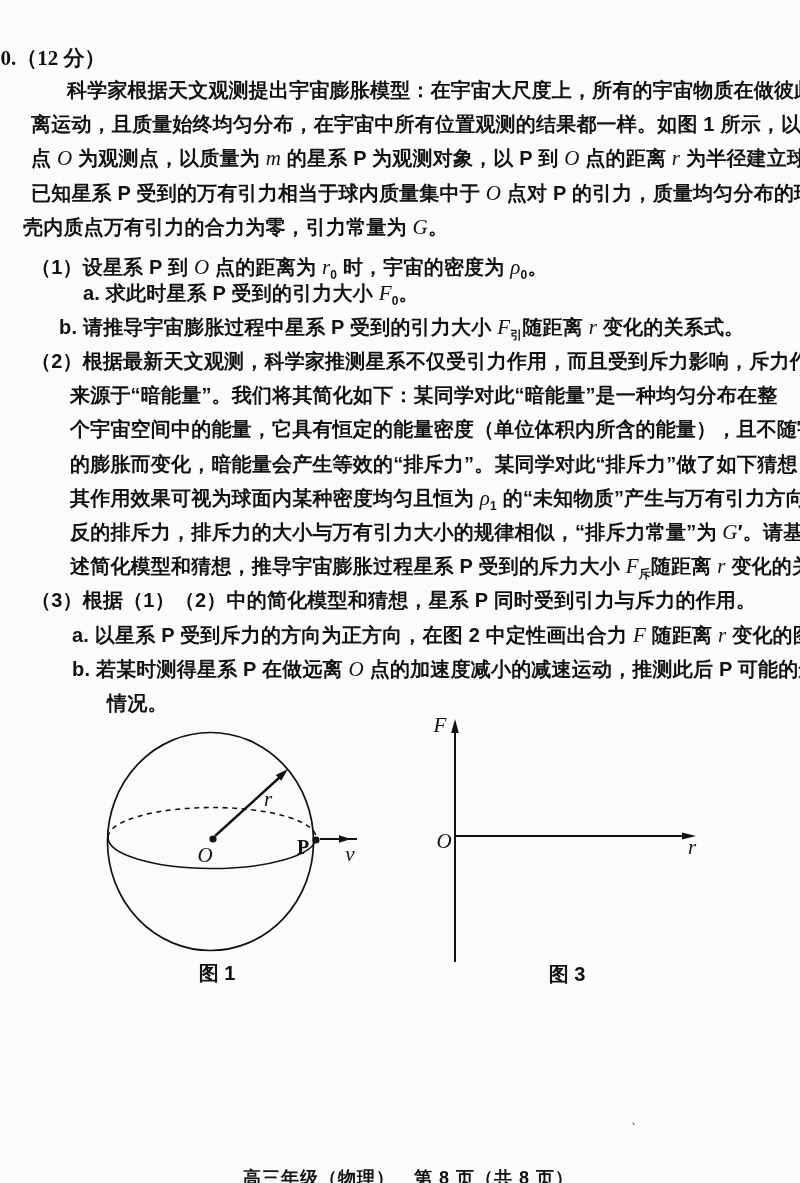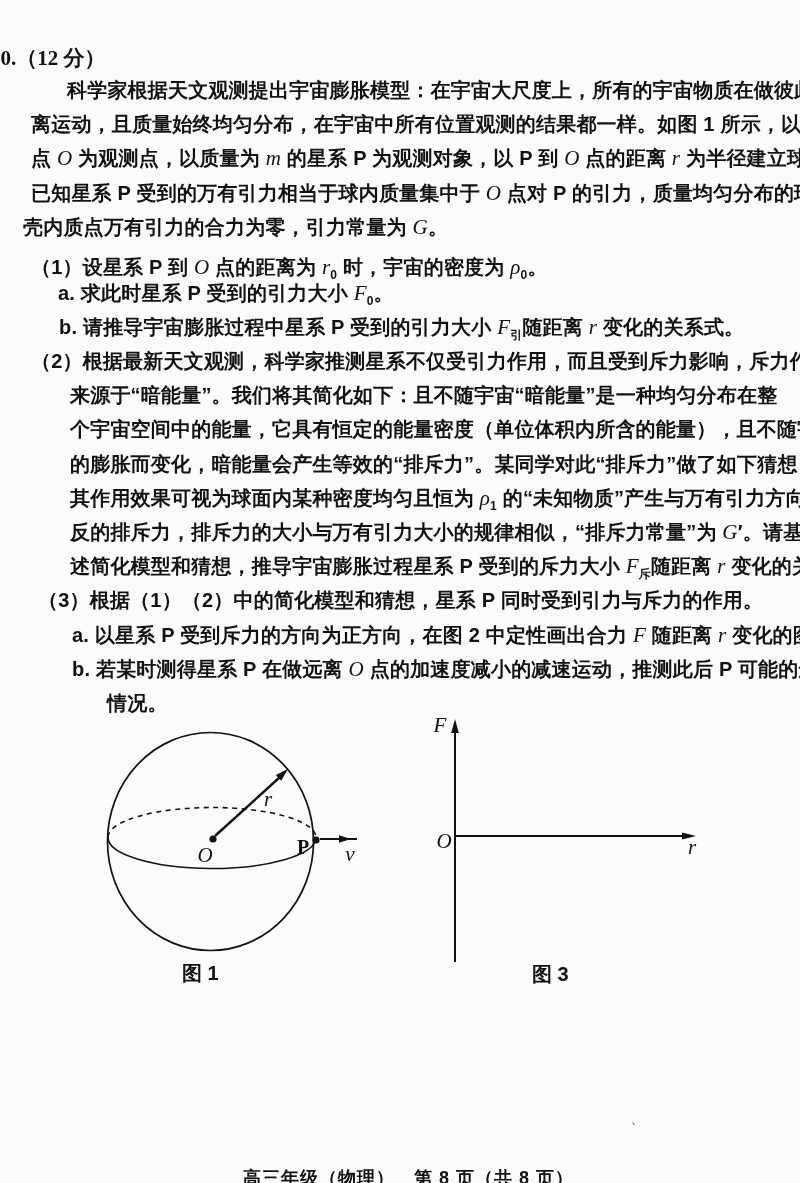--- a/index.html
+++ b/index.html
@@ -16,21 +16,21 @@
     position:absolute;white-space:nowrap;
     font-size:20px;line-height:24px;font-weight:bold;
     letter-spacing:0.2px;
   }
   .line i{
     font-family:"Liberation Serif",serif;font-weight:normal;font-style:italic;
     font-size:21px;
   }
   .line sub{font-size:12px;line-height:0;}
   .caption{
-    position:absolute;width:70px;text-align:left;
+    position:absolute;width:70px;text-align:center;
     font-size:20px;font-weight:bold;
   }
   .fig{position:absolute;}
   .fig text{fill:#121212;}
   .lbl-italic{font-family:"Liberation Serif",serif;font-style:italic;font-size:21px;}
   .lbl-roman{font-family:"Liberation Serif",serif;font-size:20px;font-weight:bold;}
   .footer{
     position:absolute;left:243px;top:1166px;white-space:nowrap;
     font-size:18px;font-weight:bold;letter-spacing:1px;
   }
@@ -43,30 +43,30 @@
 <body>
 
 <div class="qnum">20.（12 分）</div>
 
 <div class="line" style="left:67px;top:78px">科学家根据天文观测提出宇宙膨胀模型：在宇宙大尺度上，所有的宇宙物质在做彼此远</div>
 <div class="line" style="left:31px;top:112px">离运动，且质量始终均匀分布，在宇宙中所有位置观测的结果都一样。如图 1 所示，以某一</div>
 <div class="line" style="left:31px;top:146px">点 <i>O</i> 为观测点，以质量为 <i>m</i> 的星系 P 为观测对象，以 P 到 <i>O</i> 点的距离 <i>r</i> 为半径建立球面。</div>
 <div class="line" style="left:31px;top:181px">已知星系 P 受到的万有引力相当于球内质量集中于 <i>O</i> 点对 P 的引力，质量均匀分布的球壳对</div>
 <div class="line" style="left:23px;top:215px">壳内质点万有引力的合力为零，引力常量为 <i>G</i>。</div>
 <div class="line" style="left:31px;top:255px">（1）设星系 P 到 <i>O</i> 点的距离为 <i>r</i><sub>0</sub> 时，宇宙的密度为 <i>ρ</i><sub>0</sub>。</div>
-<div class="line" style="left:58px;top:281px">a. 求此时星系 P 受到的引力大小 <i>F</i><sub>0</sub>。</div>
+<div class="line" style="left:83px;top:281px">a. 求此时星系 P 受到的引力大小 <i>F</i><sub>0</sub>。</div>
 <div class="line" style="left:59px;top:315px">b. 请推导宇宙膨胀过程中星系 P 受到的引力大小 <i>F</i><sub>引</sub>随距离 <i>r</i> 变化的关系式。</div>
 <div class="line" style="left:31px;top:349px">（2）根据最新天文观测，科学家推测星系不仅受引力作用，而且受到斥力影响，斥力作用</div>
-<div class="line" style="left:70px;top:383px">来源于“暗能量”。我们将其简化如下：且不随宇宙“暗能量”是一种均匀分布在整</div>
+<div class="line" style="left:70px;top:383px">来源于“暗能量”。我们将其简化如下：某同学对此“暗能量”是一种均匀分布在整</div>
 <div class="line" style="left:70px;top:417px">个宇宙空间中的能量，它具有恒定的能量密度（单位体积内所含的能量），且不随宇宙</div>
 <div class="line" style="left:70px;top:452px">的膨胀而变化，暗能量会产生等效的“排斥力”。某同学对此“排斥力”做了如下猜想：</div>
 <div class="line" style="left:70px;top:486px">其作用效果可视为球面内某种密度均匀且恒为 <i>ρ</i><sub>1</sub> 的“未知物质”产生与万有引力方向相</div>
 <div class="line" style="left:70px;top:520px">反的排斥力，排斥力的大小与万有引力大小的规律相似，“排斥力常量”为 <i>G</i>′。请基于上</div>
 <div class="line" style="left:70px;top:554px">述简化模型和猜想，推导宇宙膨胀过程星系 P 受到的斥力大小 <i>F</i><sub>斥</sub>随距离 <i>r</i> 变化的关系式。</div>
-<div class="line" style="left:38px;top:588px">（3）根据（1）（2）中的简化模型和猜想，星系 P 同时受到引力与斥力的作用。</div>
+<div class="line" style="left:31px;top:588px">（3）根据（1）（2）中的简化模型和猜想，星系 P 同时受到引力与斥力的作用。</div>
 <div class="line" style="left:72px;top:623px">a. 以星系 P 受到斥力的方向为正方向，在图 2 中定性画出合力 <i>F</i> 随距离 <i>r</i> 变化的图线。</div>
 <div class="line" style="left:72px;top:657px">b. 若某时测得星系 P 在做远离 <i>O</i> 点的加速度减小的减速运动，推测此后 P 可能的运动</div>
 <div class="line" style="left:107px;top:691px">情况。</div>
 
 <svg class="fig" style="left:58px;top:715px" width="310" height="248" viewBox="0 0 310 248">
 
   <ellipse cx="152.5" cy="126.5" rx="103" ry="109" fill="none" stroke="#121212" stroke-width="1.7"></ellipse>
 
   <path d="M 50 122 A 104 30 0 0 1 258 123" fill="none" stroke="#121212" stroke-width="1.6" stroke-dasharray="5 4.5"></path>
 

